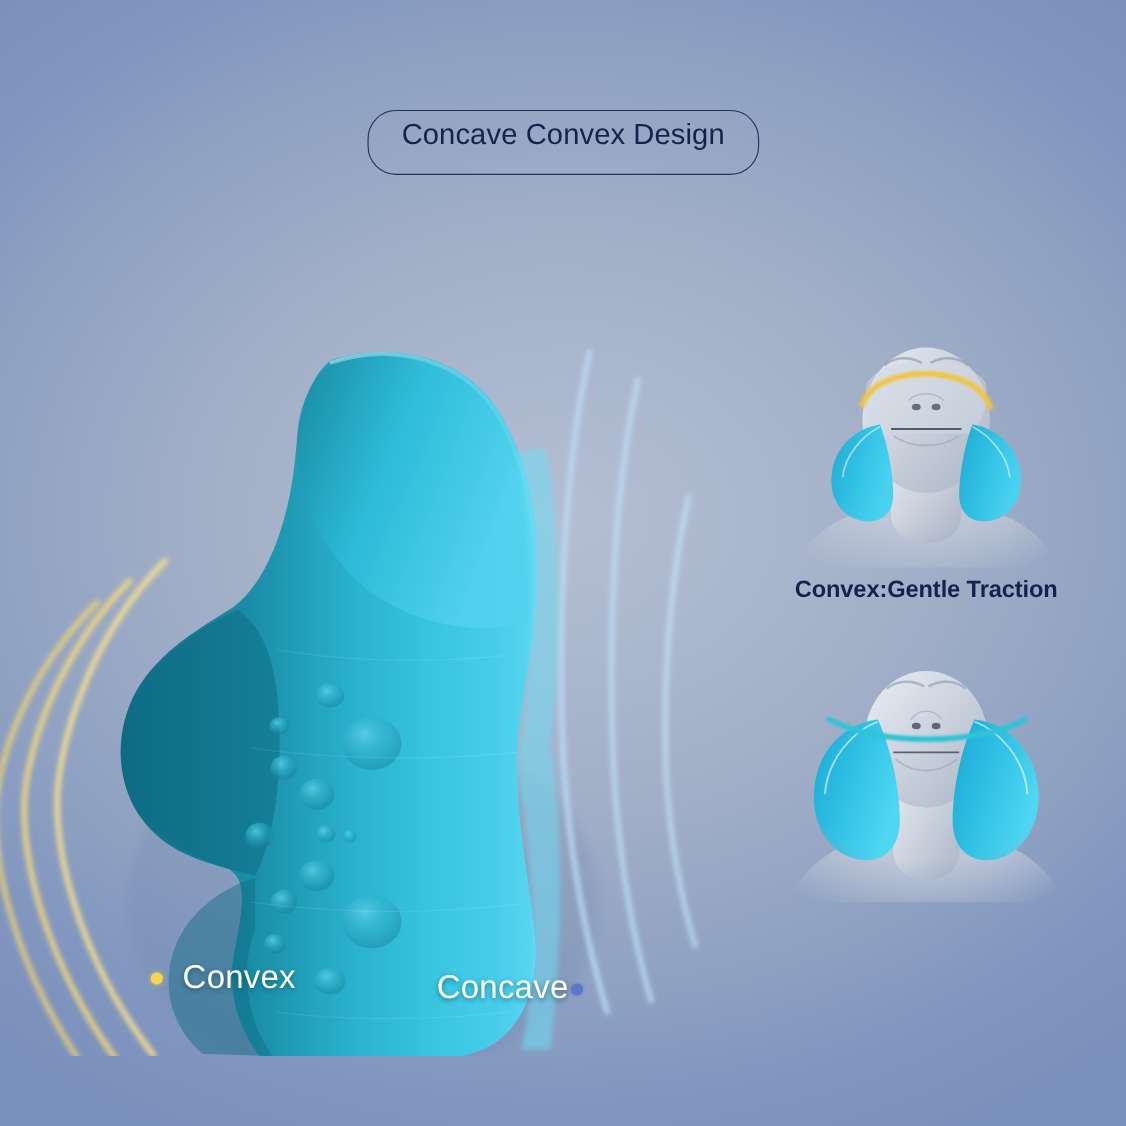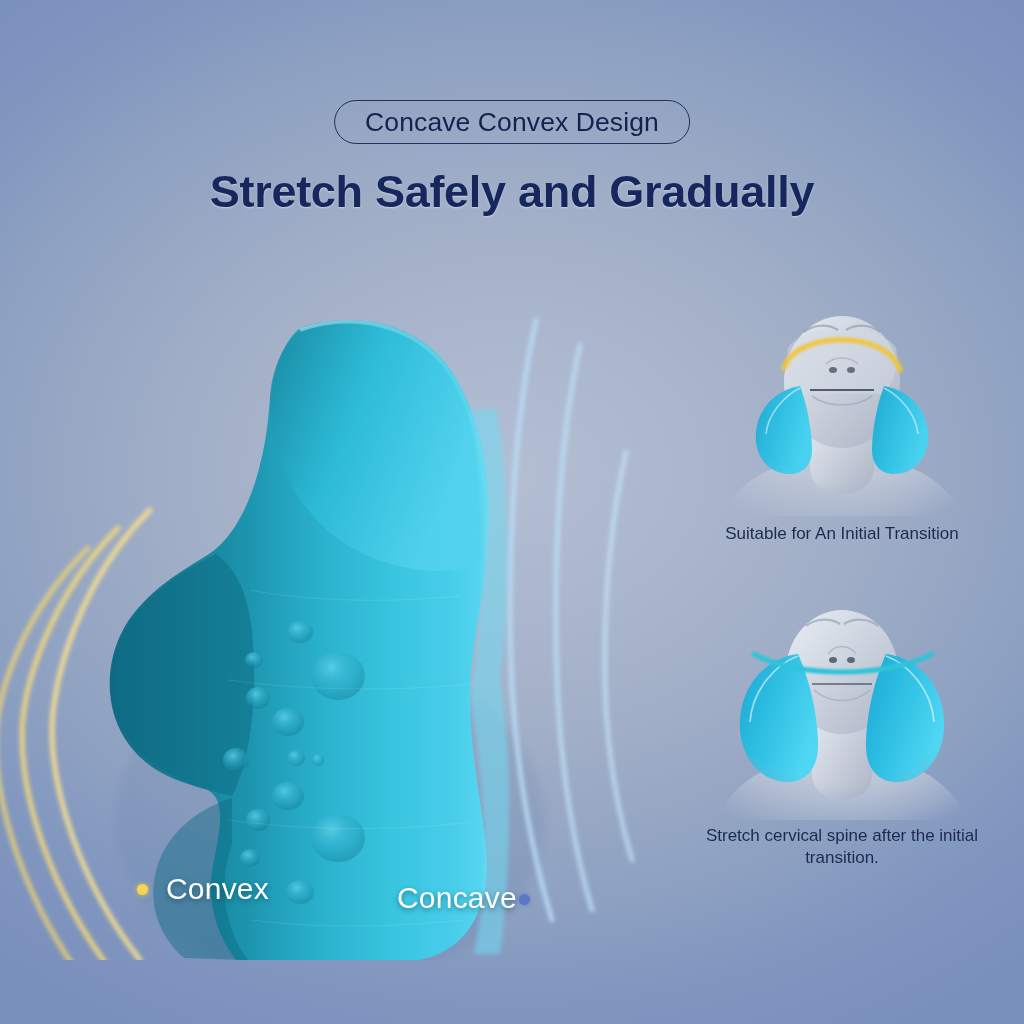--- a/index.html
+++ b/index.html
@@ -15,21 +15,21 @@
       radial-gradient(ellipse 78% 62% at 50% 46%,
         #b3bed3 0%, #aab6cd 24%, #9fadc6 45%, #8ea1c2 68%, #8096bf 84%, #7a90bc 100%);
   }
 
   
   .badge{
     position:absolute;left:50%;transform:translateX(-50%);
     top:100px;
     border:1.6px solid #23305c;
     border-radius:26px;
-    padding:7px 30px 6px 30px;
+    padding:7px 30px 21px 30px;
     color:#15224e;
     font-size:26.5px;
     letter-spacing:.1px;
     white-space:nowrap;
     line-height:1.1;
   }
   .headline{
     position:absolute;left:50%;transform:translateX(-50%);
     top:166px;
     font-size:45px;
@@ -72,21 +72,20 @@
     margin-top:3px;
     font-size:17px;color:#1d2a4f;line-height:1.28;
   }
 </style>
 </head>
 <body>
 
 <div id="stage">
 
   <div class="badge">Concave Convex Design</div>
-  <div class="headline">Stretch Safely and Gradually</div>
 
   <div id="product-area">
     <svg id="product-svg" width="660" height="700" viewBox="0 0 660 700">
       <defs>
         <linearGradient id="bodyGrad" x1="0" y1="0" x2="1" y2="0">
           <stop offset="0%" stop-color="#0e6a83"></stop>
           <stop offset="16%" stop-color="#157a92"></stop>
           <stop offset="36%" stop-color="#1d94ae"></stop>
           <stop offset="55%" stop-color="#29b0cc"></stop>
           <stop offset="74%" stop-color="#38c4de"></stop>
@@ -251,21 +250,21 @@
                    C 112 184, 120 174, 120 160 C 120 138, 114 112, 108 96 Z" fill="url(#pillowA)"></path>
           <path d="M 192 96 C 216 100, 234 118, 236 142 C 238 166, 224 184, 202 184
                    C 188 184, 180 174, 180 160 C 180 138, 186 112, 192 96 Z" fill="url(#pillowA)"></path>
           <path d="M 108 98 C 92 106, 76 124, 74 144" fill="none" stroke="#ffffff" stroke-width="1.6" opacity="0.5"></path>
           <path d="M 192 98 C 208 106, 224 124, 226 144" fill="none" stroke="#ffffff" stroke-width="1.6" opacity="0.5"></path>
         </g>
 
         <path d="M 92 78 C 104 40, 196 40, 208 80" fill="none" stroke="#f2c53d" stroke-width="5" stroke-linecap="round" filter="url(#blurA)"></path>
       </svg>
     </div>
-    <div class="cap-sub">Suitable for An Initial Transition</div>
+    <div class="cap-title">Convex:Gentle Traction</div>
   </div>
 
   <div class="panel" id="panel-concave">
     <div class="fig">
       <svg width="300" height="230" viewBox="0 0 300 230">
         <defs>
           <linearGradient id="skinB" x1="0" y1="0" x2="1" y2="1">
             <stop offset="0%" stop-color="#eaeef4"></stop>
             <stop offset="45%" stop-color="#ced5e0"></stop>
             <stop offset="100%" stop-color="#acb5c6"></stop>
@@ -310,16 +309,15 @@
                    C 114 190, 126 176, 126 154 C 126 120, 116 84, 106 62 Z" fill="url(#pillowB)"></path>
           <path d="M 194 62 C 226 66, 250 92, 252 128 C 254 164, 232 190, 204 190
                    C 186 190, 174 176, 174 154 C 174 120, 184 84, 194 62 Z" fill="url(#pillowB)"></path>
           <path d="M 106 64 C 84 72, 60 98, 58 130" fill="none" stroke="#ffffff" stroke-width="1.8" opacity="0.55"></path>
           <path d="M 194 64 C 216 72, 240 98, 242 130" fill="none" stroke="#ffffff" stroke-width="1.8" opacity="0.55"></path>
         </g>
 
         <path d="M 62 62 C 104 86, 196 86, 240 62" fill="none" stroke="#2ec4d8" stroke-width="5" stroke-linecap="round" filter="url(#blurB)"></path>
       </svg>
     </div>
-    <div class="cap-sub">Stretch cervical spine after the initial transition.</div>
   </div>
 
 </div>
 
 </body></html>

